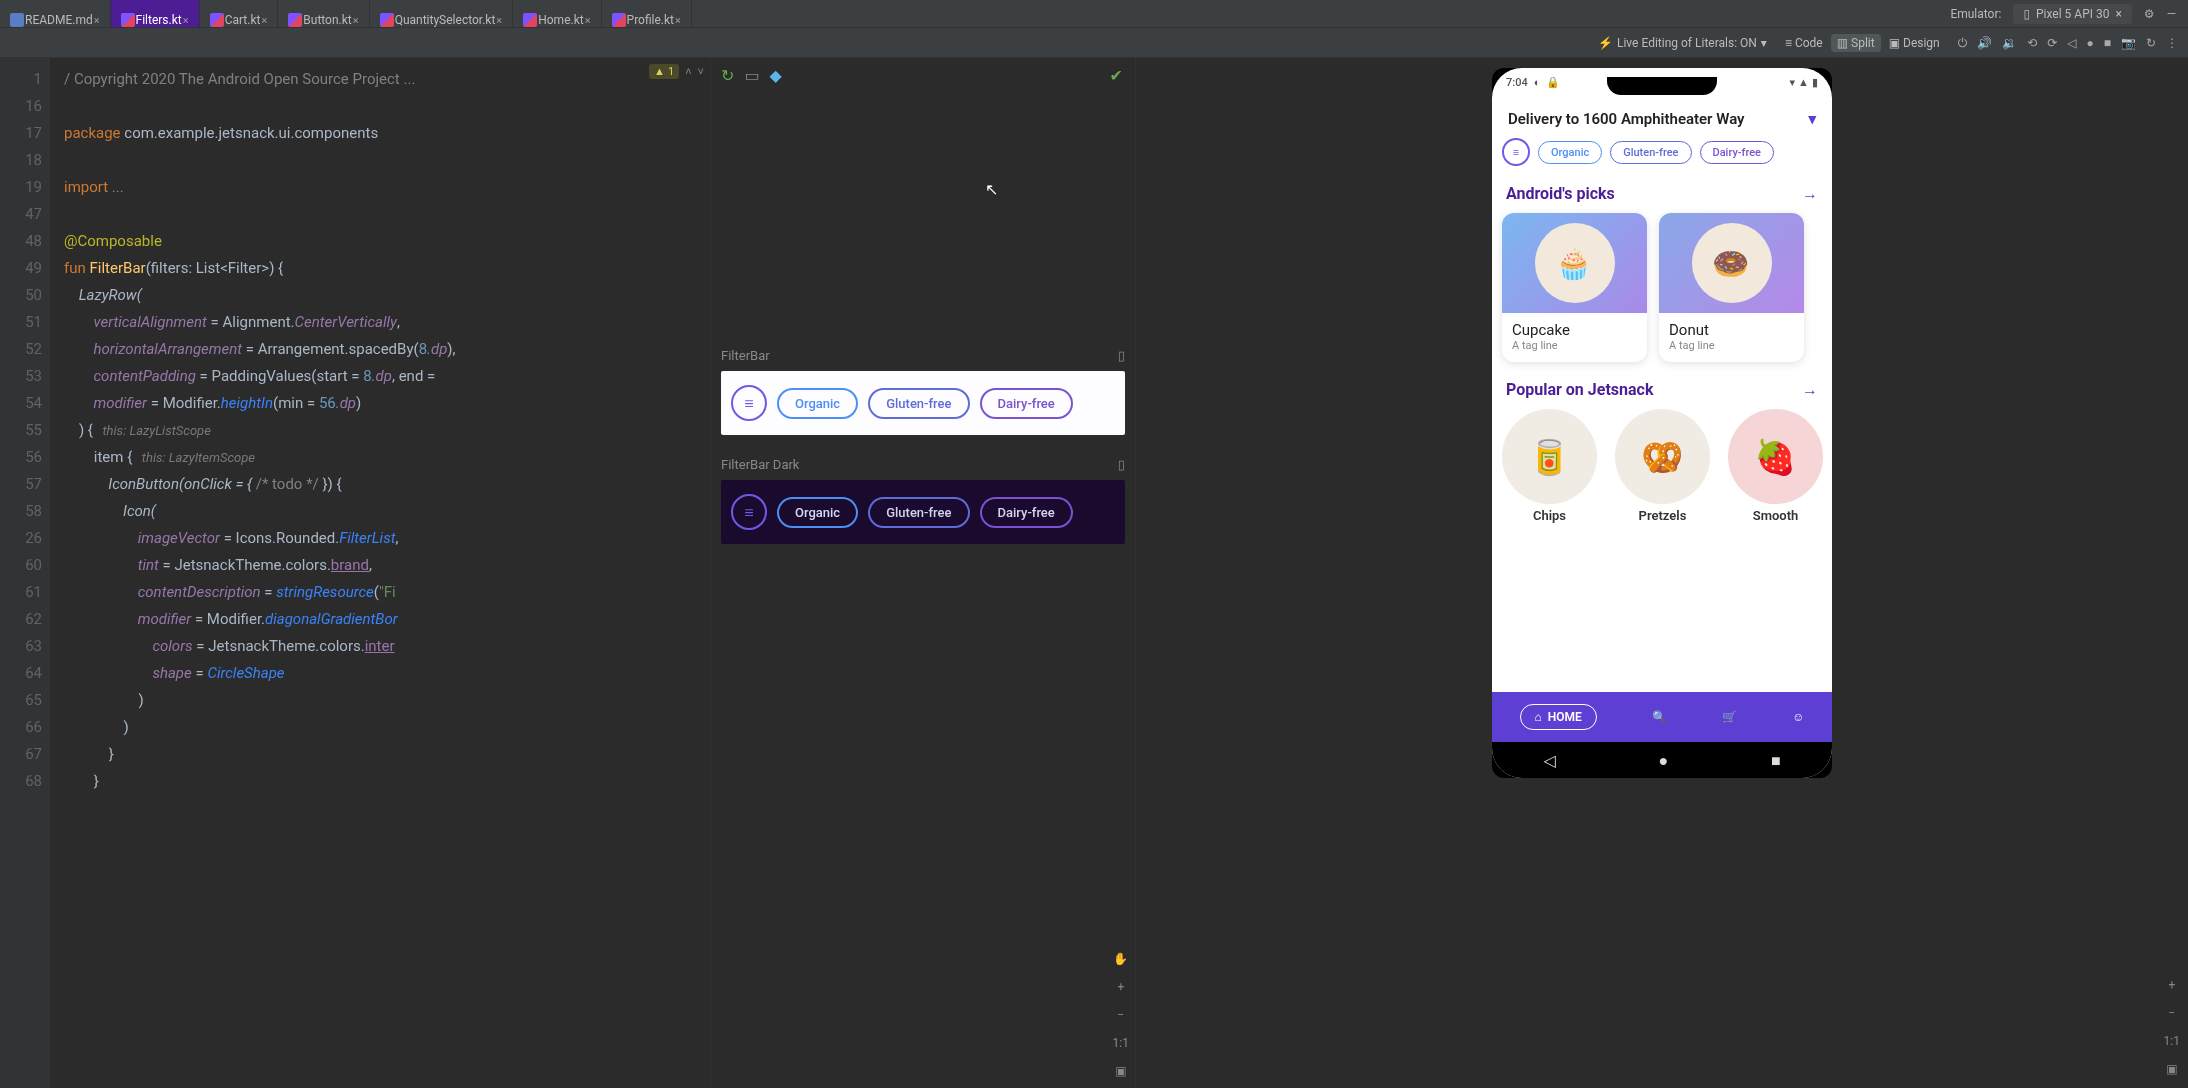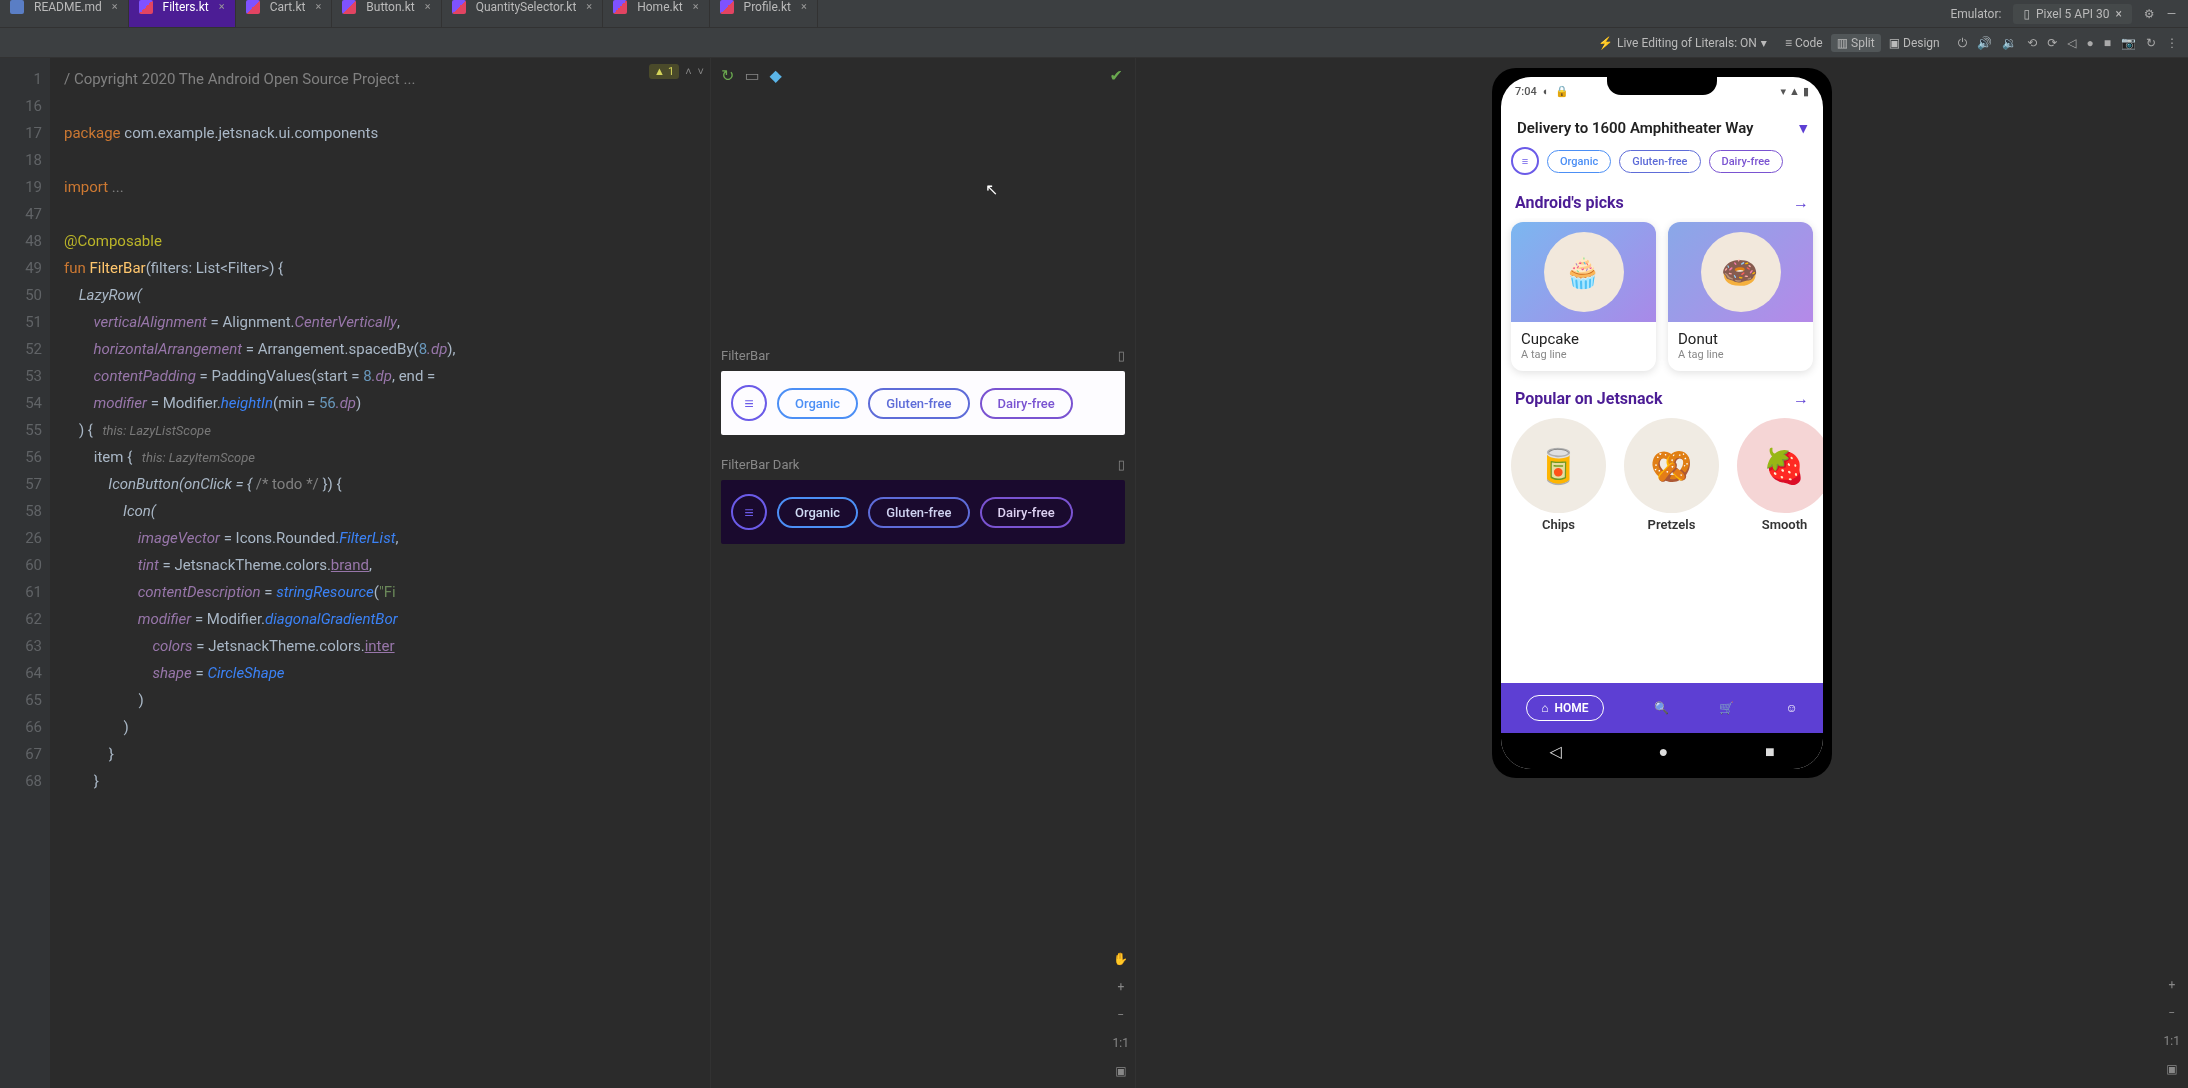--- a/index.html
+++ b/index.html
@@ -1,19 +1,19 @@
 <!DOCTYPE html>
 <html><head>
 <meta charset="utf-8">
 <style>
 *{margin:0;padding:0;box-sizing:border-box;font-family:-apple-system,BlinkMacSystemFont,"Segoe UI",Roboto,sans-serif;}
 body{background:#2b2b2b;color:#a9b7c6;overflow:hidden;height:1088px;width:2188px;}
 .ide{display:flex;flex-direction:column;height:100%;}
 .tabbar{display:flex;background:#3c3f41;height:28px;align-items:stretch;border-bottom:1px solid #323232;}
-.tab{display:flex;align-items:flex-start;padding:0 10px;gap:10px;color:#bababa;font-size:12px;border-right:1px solid #323232;cursor:pointer;}
+.tab{display:flex;align-items:flex-end;padding:0 10px;gap:1px;color:#bababa;font-size:12px;border-right:1px solid #323232;cursor:pointer;}
 .tab.active{background:#4c1d95;color:#fff;}
 .tab-icon{width:14px;height:14px;display:inline-block;}
 .tab-icon.kt{background:linear-gradient(135deg,#7f52ff 50%,#e24462 50%);border-radius:2px;}
 .tab-icon.md{background:#5a7ec5;border-radius:2px;}
 .tab-close{color:#999;font-size:11px;}
 .tabbar-right{margin-left:auto;display:flex;align-items:center;gap:12px;padding-right:12px;color:#bababa;font-size:12px;}
 .emulator-badge{display:flex;align-items:center;gap:6px;background:#45494a;padding:3px 10px;border-radius:3px;}
 .gear{color:#aaa;}
 .toolbar{display:flex;justify-content:flex-end;align-items:center;background:#3c3f41;height:30px;padding:0 10px;gap:12px;border-bottom:1px solid #323232;font-size:12px;color:#bababa;}
 .toolbar .live{display:flex;align-items:center;gap:4px;}
@@ -49,21 +49,21 @@
 .chip{padding:6px 16px;border-radius:20px;border:2px solid;font-size:13px;font-weight:500;white-space:nowrap;}
 .chip.l1{border-color:#4c8ff5;color:#4c8ff5;}
 .chip.l2{border-color:#5e6cd8;color:#5e6cd8;}
 .chip.l3{border-color:#7a53d1;color:#7a53d1;}
 .filterbar-prev.dark .chip.l1{border-color:#4c8ff5;color:#d0dcf5;}
 .filterbar-prev.dark .chip.l2{border-color:#5e6cd8;color:#cfd2f0;}
 .filterbar-prev.dark .chip.l3{border-color:#7a53d1;color:#ddd1f2;}
 .preview-card2{margin-top:22px;}
 .prev-side{position:absolute;bottom:10px;right:6px;display:flex;flex-direction:column;gap:14px;align-items:center;color:#888;font-size:12px;}
 .emu-pane{flex:1;background:#2b2b2b;border-left:1px solid #323232;position:relative;display:flex;align-items:flex-start;justify-content:center;padding-top:10px;}
-.phone{width:340px;height:710px;background:#000;border-radius:24px;padding:9px;position:relative;}
+.phone{width:340px;height:710px;background:#000;border-radius:12px;padding:0;position:relative;}
 .phone-notch{position:absolute;top:9px;left:50%;transform:translateX(-50%);width:110px;height:18px;background:#000;border-radius:0 0 14px 14px;z-index:5;}
 .screen{background:#fff;width:100%;height:100%;border-radius:30px;overflow:hidden;position:relative;display:flex;flex-direction:column;}
 .statusbar{height:28px;display:flex;justify-content:space-between;align-items:center;padding:0 14px;font-size:11px;color:#555;font-weight:500;}
 .statusbar .right{display:flex;gap:3px;}
 .address{padding:14px 16px 10px;font-size:15px;font-weight:600;color:#222;display:flex;justify-content:space-between;align-items:center;}
 .app-filterbar{display:flex;gap:8px;padding:0 10px 12px;align-items:center;overflow:hidden;}
 .app-filterbar .ficon{width:28px;height:28px;border-radius:50%;border:2px solid #6b5be8;display:flex;align-items:center;justify-content:center;color:#6b5be8;font-size:11px;flex-shrink:0;}
 .achip{padding:4px 12px;border-radius:14px;border:1.5px solid;font-size:11px;font-weight:500;white-space:nowrap;}
 .achip.a1{border-color:#4c8ff5;color:#4c8ff5;}
 .achip.a2{border-color:#5e6cd8;color:#5e6cd8;}

